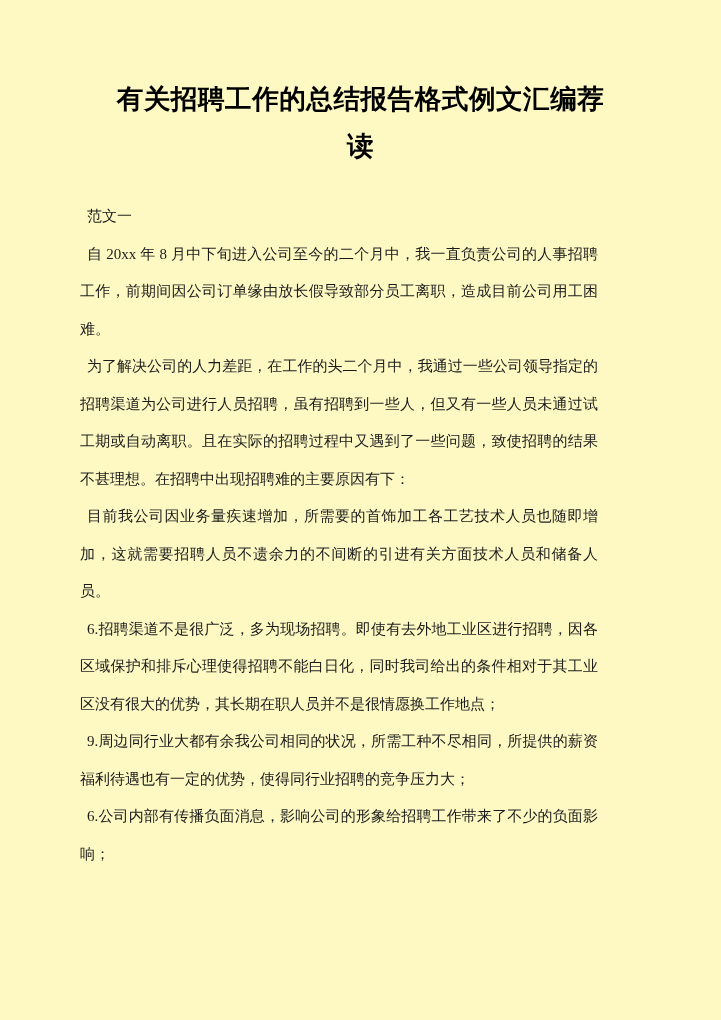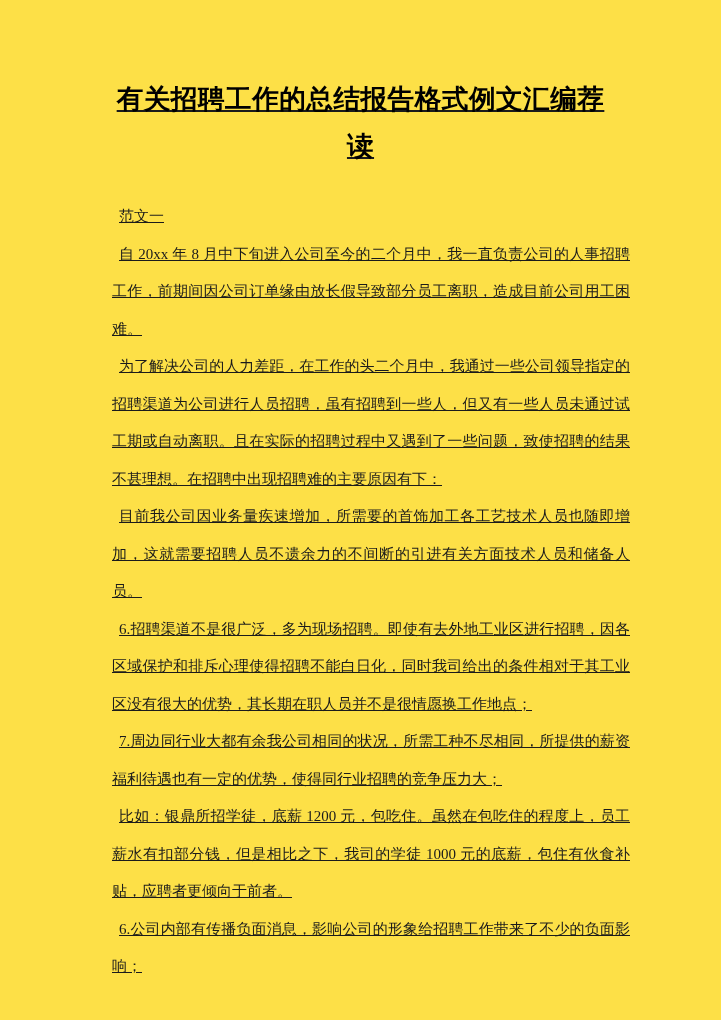--- a/index.html
+++ b/index.html
@@ -11,36 +11,35 @@
     width: 721px;
     height: 1020px;
     overflow: hidden;
     font-family: "Liberation Serif", "DejaVu Serif", serif;
     color: #1b1b1b;
   }
   .page {
     position: relative;
     width: 721px;
     height: 1020px;
-    background: #fde047;
-    text-decoration: underline;
+    background: #fef9c3;
   }
   .doc-title {
     margin: 0 auto;
     padding-top: 76px;
     max-width: 500px;
     font-size: 26.6px;
     line-height: 47px;
     font-weight: bold;
     text-align: center;
     color: #000000;
     letter-spacing: 0.5px;
   }
   .content {
-    margin-left: 112px;
+    margin-left: 80px;
     width: 518px;
     font-size: 15px;
     line-height: 37.5px;
   }
   .section-label {
     margin: 28px 0 0 0;
     text-indent: 7px;
     text-align: left;
   }
   .para {
@@ -55,17 +54,16 @@
 <div class="page">
   <h1 class="doc-title">有关招聘工作的总结报告格式例文汇编荐读</h1>
 
   <div class="content">
     <p class="section-label">范文一</p>
 
     <p class="para">自 20xx 年 8 月中下旬进入公司至今的二个月中，我一直负责公司的人事招聘工作，前期间因公司订单缘由放长假导致部分员工离职，造成目前公司用工困难。</p>
     <p class="para">为了解决公司的人力差距，在工作的头二个月中，我通过一些公司领导指定的招聘渠道为公司进行人员招聘，虽有招聘到一些人，但又有一些人员未通过试工期或自动离职。且在实际的招聘过程中又遇到了一些问题，致使招聘的结果不甚理想。在招聘中出现招聘难的主要原因有下：</p>
     <p class="para">目前我公司因业务量疾速增加，所需要的首饰加工各工艺技术人员也随即增加，这就需要招聘人员不遗余力的不间断的引进有关方面技术人员和储备人员。</p>
     <p class="para">6.招聘渠道不是很广泛，多为现场招聘。即使有去外地工业区进行招聘，因各区域保护和排斥心理使得招聘不能白日化，同时我司给出的条件相对于其工业区没有很大的优势，其长期在职人员并不是很情愿换工作地点；</p>
-    <p class="para">7.周边同行业大都有余我公司相同的状况，所需工种不尽相同，所提供的薪资福利待遇也有一定的优势，使得同行业招聘的竞争压力大；</p>
-    <p class="para">比如：银鼎所招学徒，底薪 1200 元，包吃住。虽然在包吃住的程度上，员工薪水有扣部分钱，但是相比之下，我司的学徒 1000 元的底薪，包住有伙食补贴，应聘者更倾向于前者。</p>
+    <p class="para">9.周边同行业大都有余我公司相同的状况，所需工种不尽相同，所提供的薪资福利待遇也有一定的优势，使得同行业招聘的竞争压力大；</p>
     <p class="para">6.公司内部有传播负面消息，影响公司的形象给招聘工作带来了不少的负面影响；</p>
   </div>
 </div>
 
 </body></html>

